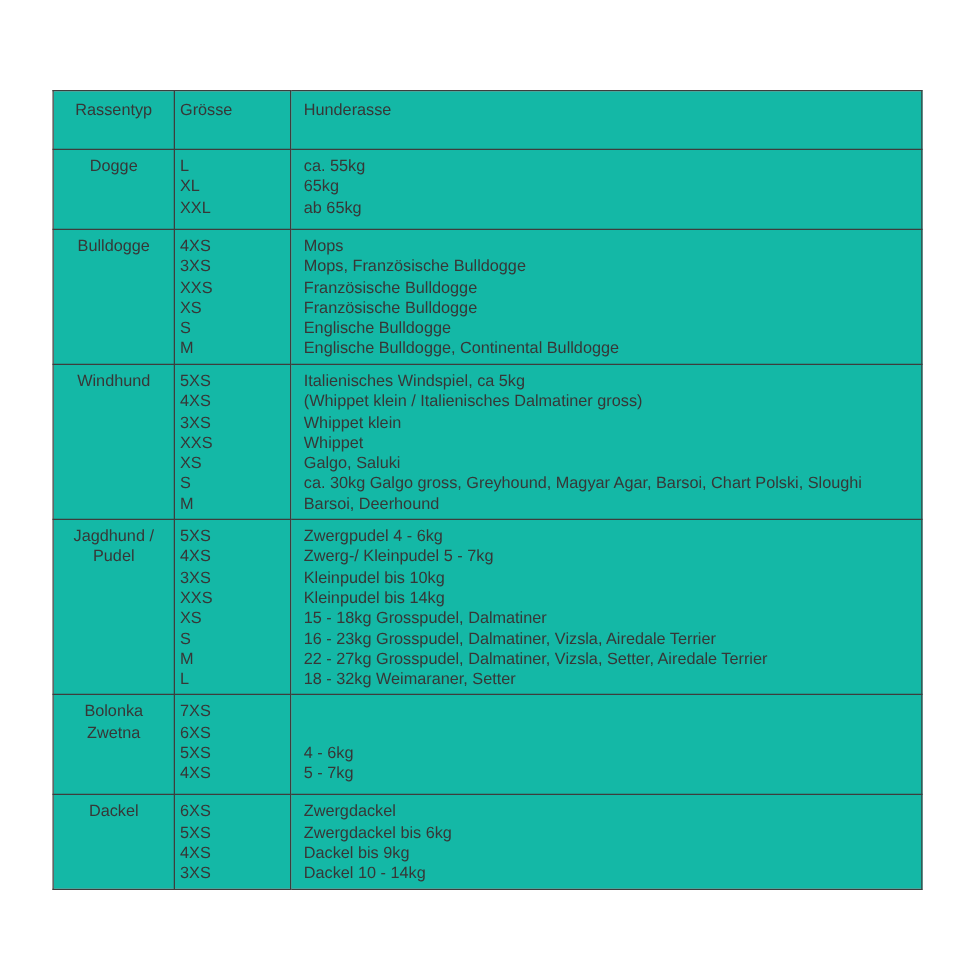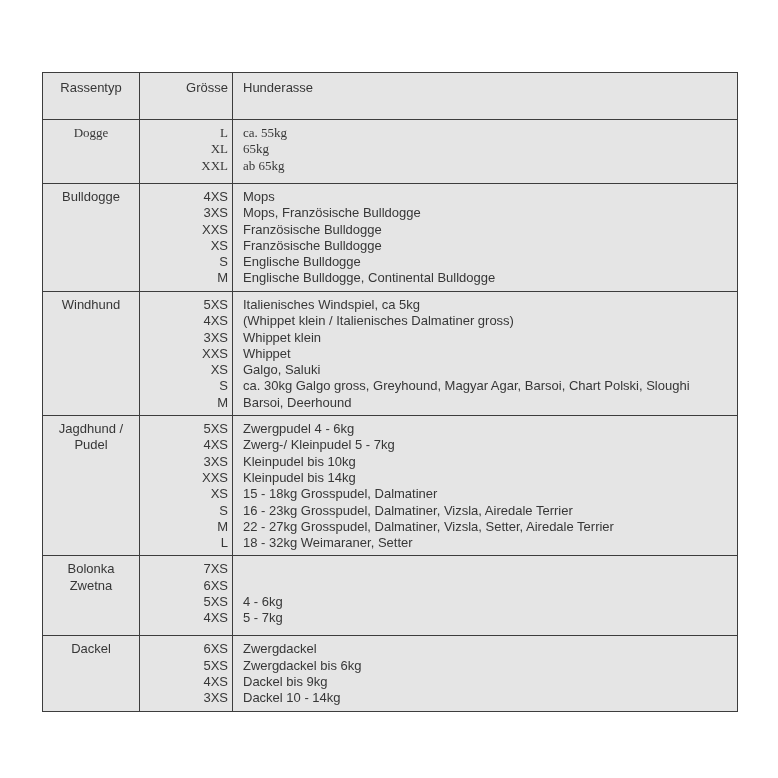--- a/index.html
+++ b/index.html
@@ -21,44 +21,44 @@
     border-collapse: collapse;
     table-layout: fixed;
     font-size: 13px;
     line-height: 16.3px;
     color: var(--text-color, #373737);
   }
   .dog-table th, .dog-table td {
     border: 1px solid var(--border-color, #3d3d3d);
     vertical-align: top;
     font-weight: normal;
-    background: #e5e5e5;
+    background: #14b8a6;
   }
   .dog-table th { padding-top: 7px; }
   .dog-table td { padding-top: 5px; padding-bottom: 4px; }
   .col-type  { width: 97px;  text-align: center; padding-left: 4px; padding-right: 4px; }
-  .col-size  { width: 93px;  text-align: right; padding-left: 4px; padding-right: 4px; }
+  .col-size  { width: 93px;  text-align: left; padding-left: 4px; padding-right: 4px; }
   .col-breed { width: 505px; text-align: left;   padding-left: 10px; padding-right: 8px; }
   thead tr { height: 47px; }
   .line { white-space: nowrap; overflow: hidden; }
 </style>
 </head>
 <body>
 
 <div class="page">
   <table class="dog-table">
     <thead>
       <tr>
         <th class="col-type">Rassentyp</th>
         <th class="col-size">Grösse</th>
         <th class="col-breed">Hunderasse</th>
       </tr>
     </thead>
     <tbody id="table-body">
-        <tr style="height: 64px; font-family: Liberation Serif, serif;">
+        <tr style="height: 64px;">
           <td class="col-type">
             <div class="line">Dogge</div>
           </td>
           <td class="col-size">
             <div class="line">L</div>
             <div class="line">XL</div>
             <div class="line">XXL</div>
           </td>
           <td class="col-breed">
             <div class="line">ca. 55kg</div>

